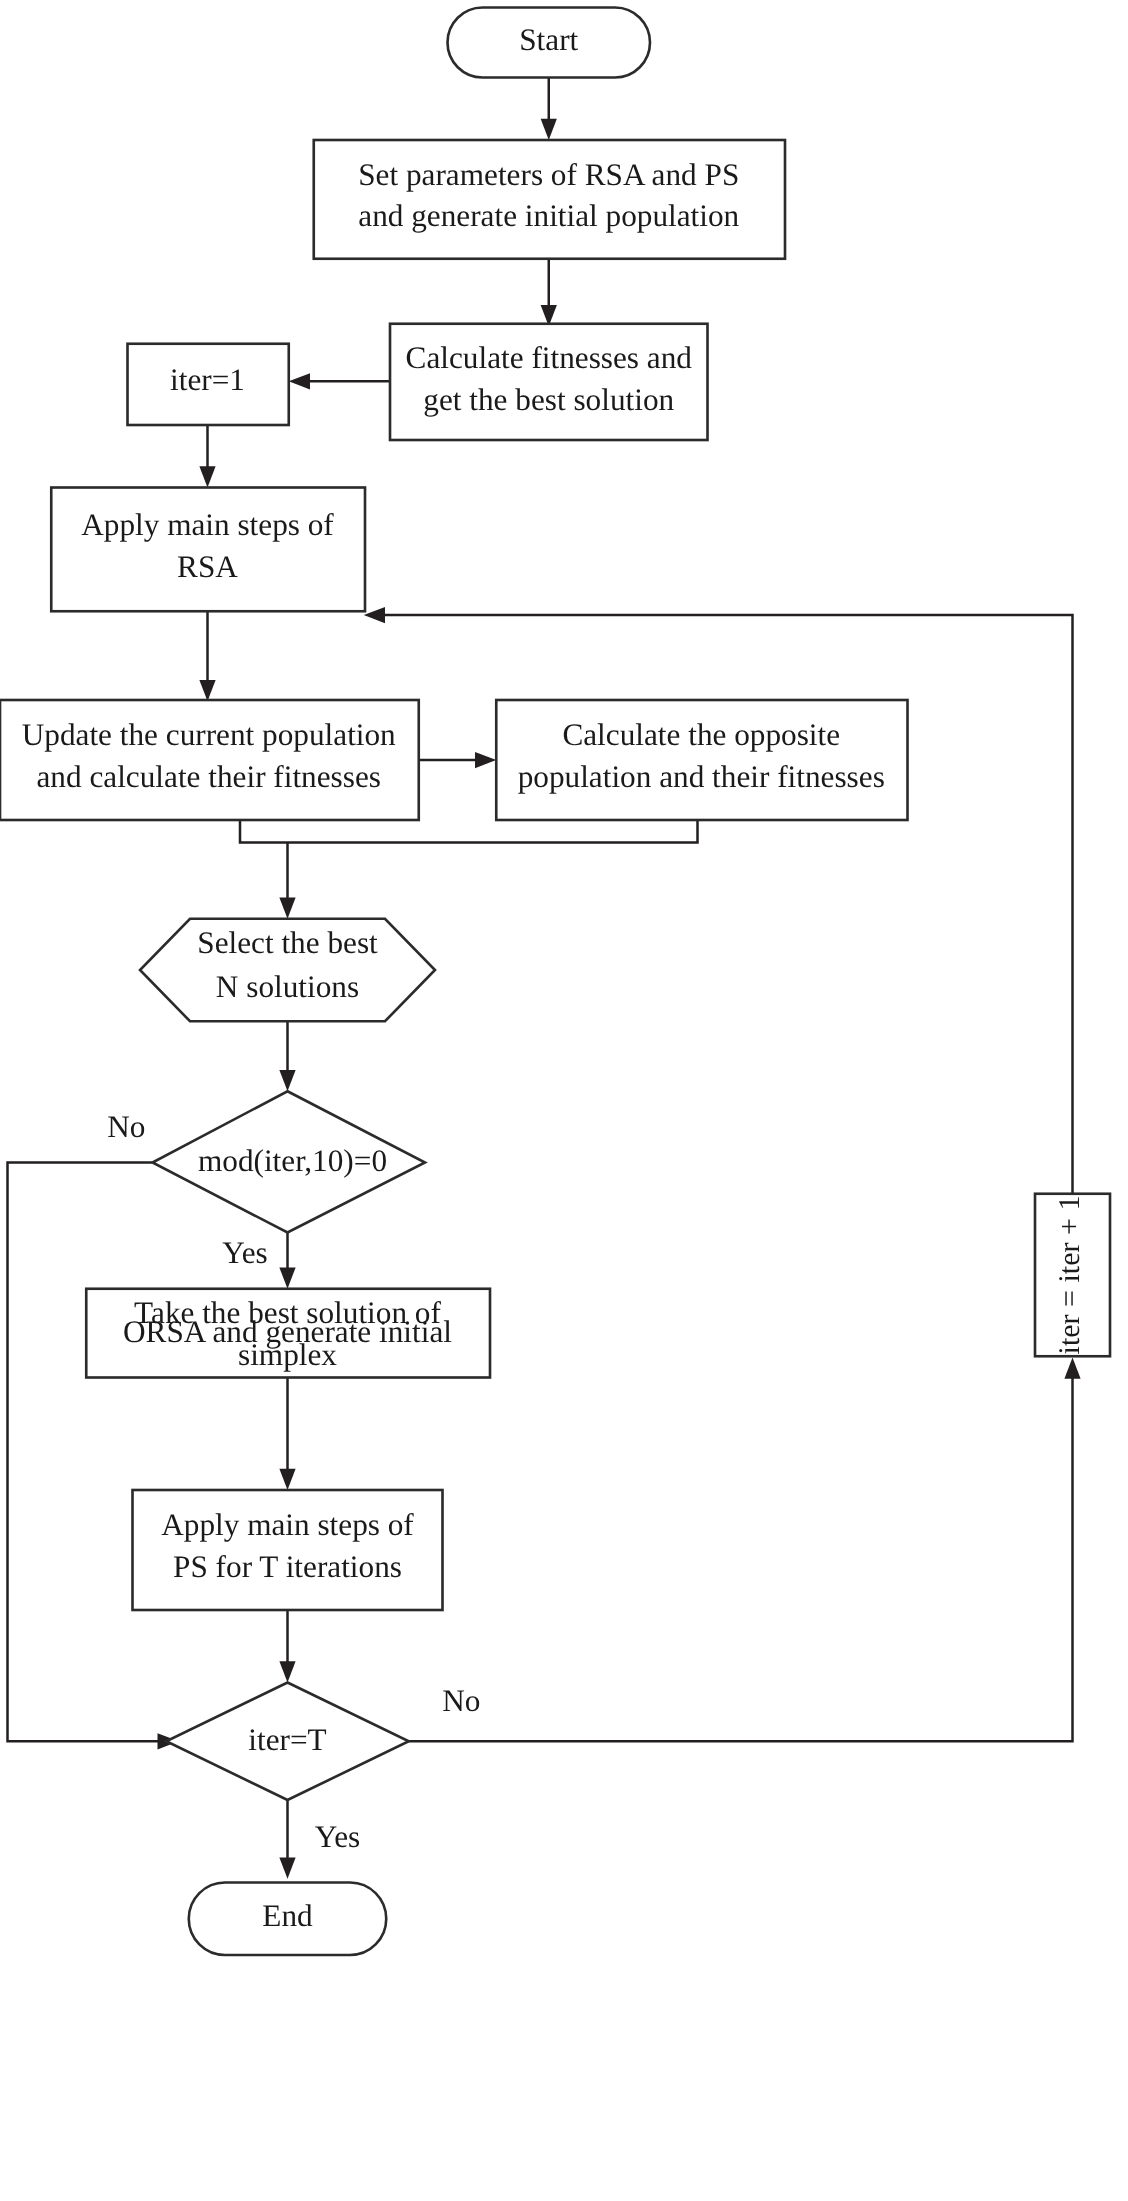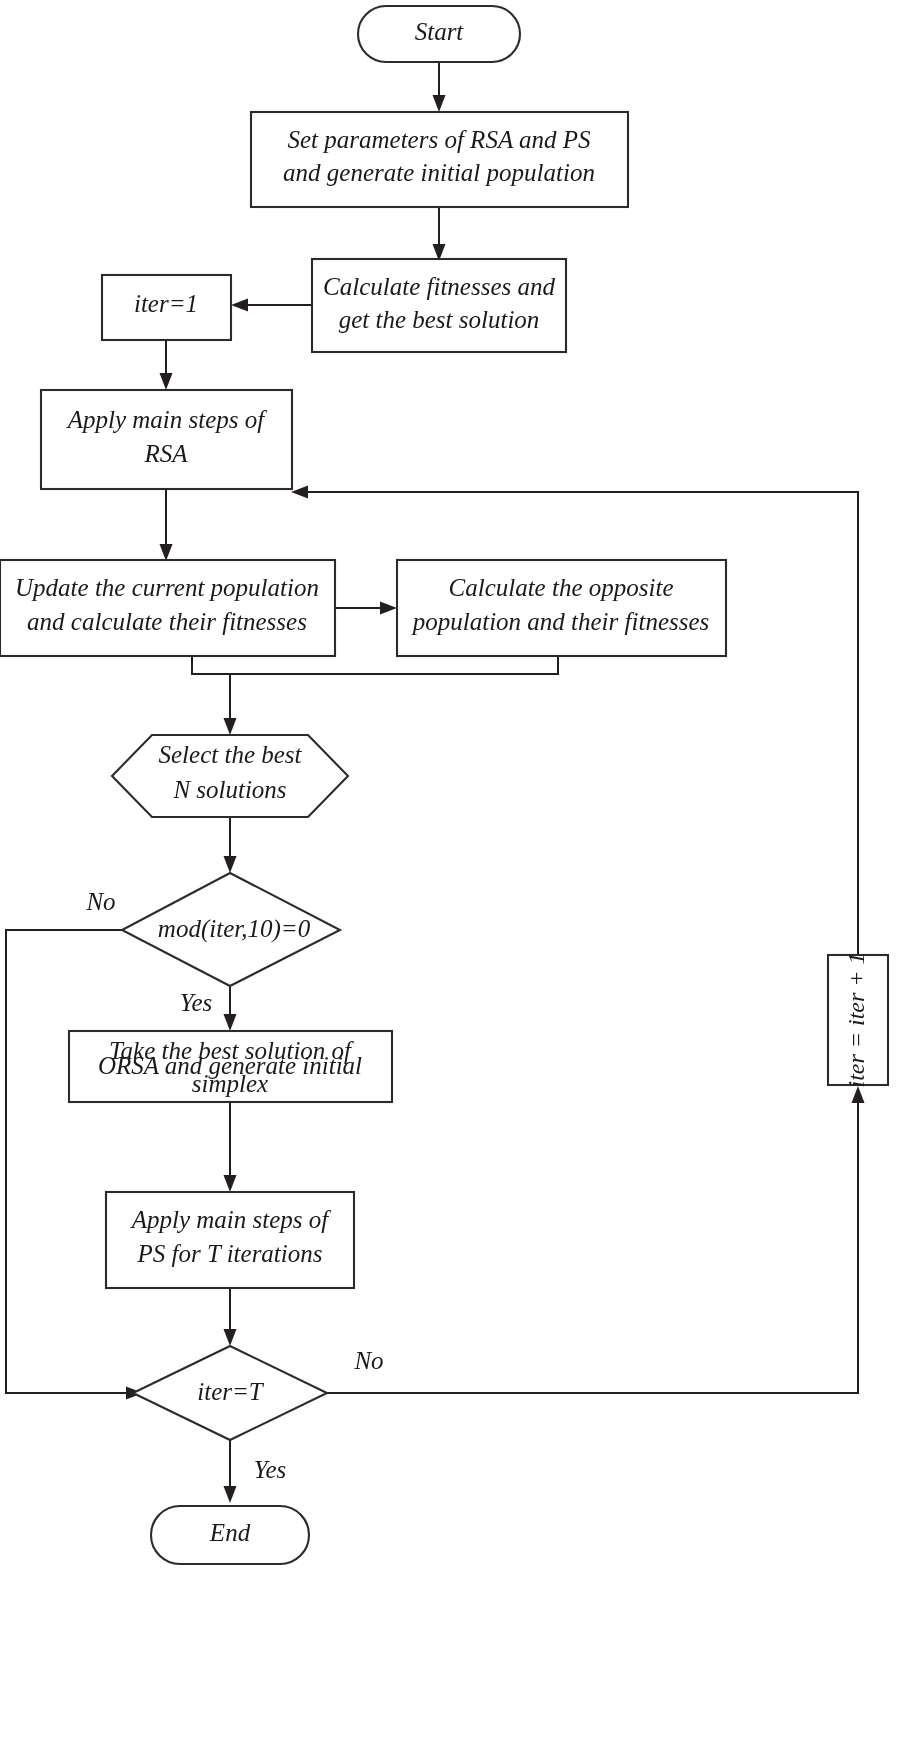--- a/index.html
+++ b/index.html
@@ -10,21 +10,20 @@
   }
   body {
     font-family: "Liberation Serif", "DejaVu Serif", serif;
   }
   #flowchart-root {
     position: relative;
     width: 902px;
     height: 1761px;
     background: #ffffff;
     overflow: hidden;
-    font-style: italic;
   }
   svg#flow-svg {
     position: absolute;
     left: 0;
     top: 0;
     width: 902px;
     height: 1761px;
     display: block;
   }
   .shape-stroke {

